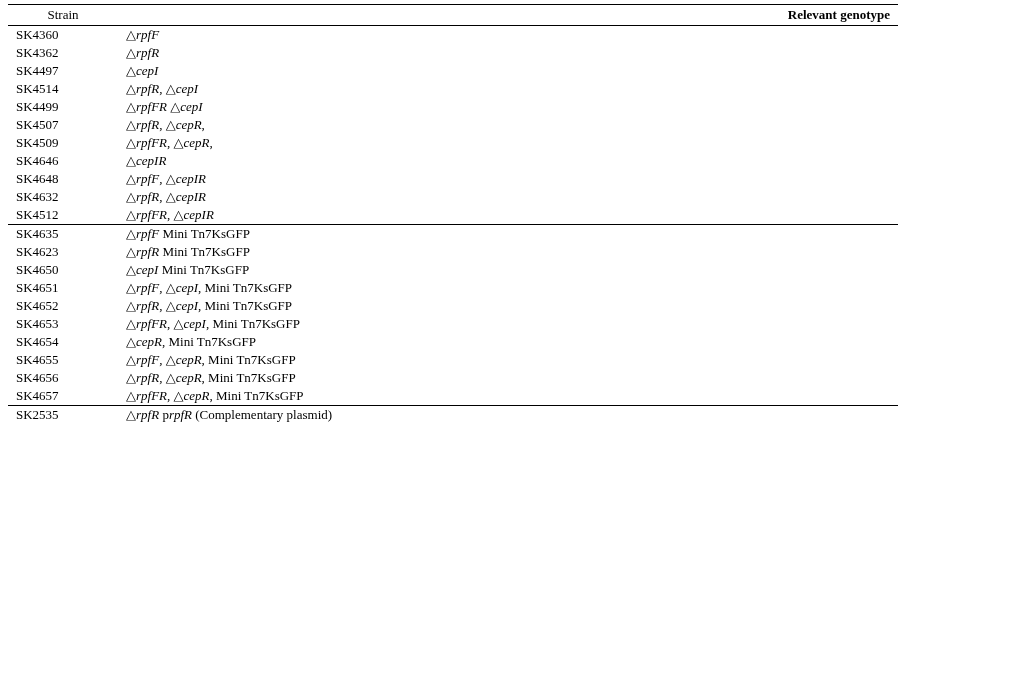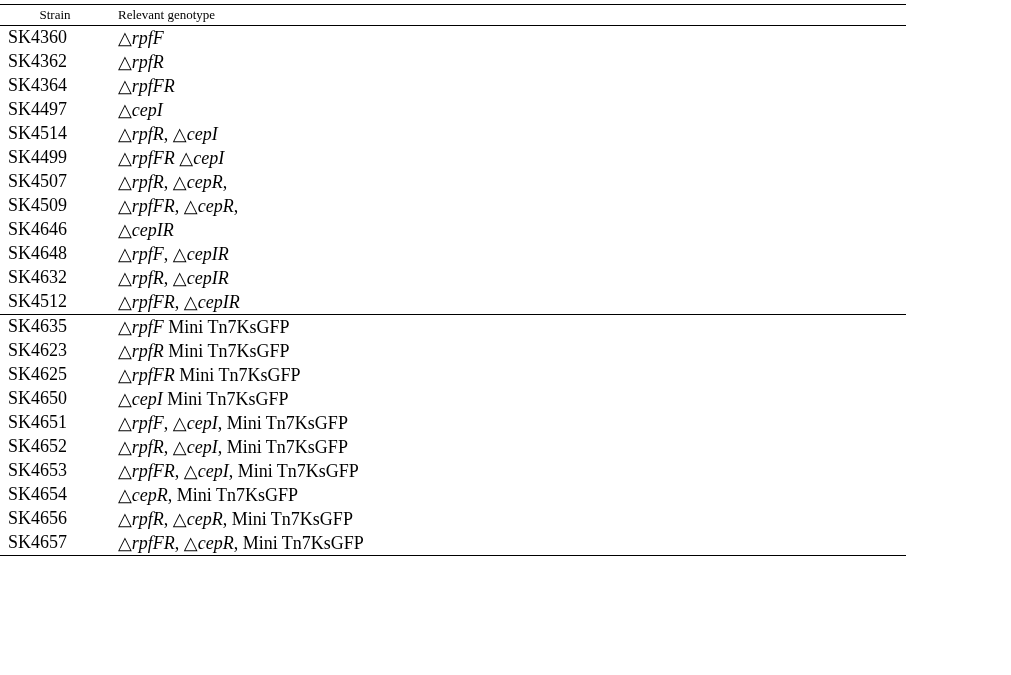--- a/index.html
+++ b/index.html
@@ -4,45 +4,46 @@
   <style>
     * { margin: 0; padding: 0; box-sizing: border-box; }
     body {
       background: #fff;
       font-family: serif;
       font-size: 13px;
       color: #000;
     }
     .table-container {
       width: 906px;
-      padding: 4px 0;
+      padding: 4px 8px;
     }
     table {
       width: 100%;
       border-collapse: collapse;
     }
     thead tr th {
       border-top: 1.5px solid #000;
       border-bottom: 1px solid #000;
       padding: 2px 8px;
       font-weight: normal;
       text-align: left;
       font-size: 13px;
     }
     thead tr th.col-strain {
       width: 110px;
       text-align: center;
     }
     thead tr th.col-genotype {
-      text-align: left;
+      text-align: right;
+      font-weight: bold;
     }
     tbody tr td {
       padding: 1px 8px;
       vertical-align: top;
-      font-size: 18px;
+      font-size: 13px;
     }
     tbody tr td.col-strain {
       width: 110px;
       text-align: left;
     }
     .section-divider td {
       border-bottom: 1.5px solid #000;
     }
     em {
       font-style: italic;
@@ -60,24 +61,20 @@
       </tr>
     </thead>
     <tbody id="table-body">
     <tr>
           <td class="col-strain">SK4360</td>
           <td>△<em>rpfF</em></td>
         </tr>
         <tr>
           <td class="col-strain">SK4362</td>
           <td>△<em>rpfR</em></td>
-        </tr>
-        <tr>
-          <td class="col-strain">SK4364</td>
-          <td>△<em>rpfFR</em></td>
         </tr>
         <tr>
           <td class="col-strain">SK4497</td>
           <td>△<em>cepI</em></td>
         </tr>
         <tr>
           <td class="col-strain">SK4514</td>
           <td>△<em>rpfR</em>,  △<em>cepI</em></td>
         </tr>
         <tr>
@@ -110,46 +107,50 @@
         </tr>
         <tr>
           <td class="col-strain">SK4635</td>
           <td>△<em>rpfF</em>  Mini  Tn7KsGFP</td>
         </tr>
         <tr>
           <td class="col-strain">SK4623</td>
           <td>△<em>rpfR</em>  Mini  Tn7KsGFP</td>
         </tr>
         <tr>
-          <td class="col-strain">SK4625</td>
-          <td>△<em>rpfFR</em>  Mini  Tn7KsGFP</td>
-        </tr>
-        <tr>
           <td class="col-strain">SK4650</td>
           <td>△<em>cepI</em>  Mini  Tn7KsGFP</td>
         </tr>
         <tr>
           <td class="col-strain">SK4651</td>
           <td>△<em>rpfF</em>,  △<em>cepI</em>,  Mini  Tn7KsGFP</td>
         </tr>
         <tr>
           <td class="col-strain">SK4652</td>
           <td>△<em>rpfR</em>,  △<em>cepI</em>,  Mini  Tn7KsGFP</td>
         </tr>
         <tr>
           <td class="col-strain">SK4653</td>
           <td>△<em>rpfFR</em>,  △<em>cepI</em>,  Mini  Tn7KsGFP</td>
         </tr>
         <tr>
           <td class="col-strain">SK4654</td>
           <td>△<em>cepR</em>,  Mini  Tn7KsGFP</td>
         </tr>
         <tr>
+          <td class="col-strain">SK4655</td>
+          <td>△<em>rpfF</em>,  △<em>cepR</em>,  Mini  Tn7KsGFP</td>
+        </tr>
+        <tr>
           <td class="col-strain">SK4656</td>
           <td>△<em>rpfR</em>,  △<em>cepR</em>,  Mini  Tn7KsGFP</td>
         </tr>
         <tr class="section-divider">
           <td class="col-strain">SK4657</td>
           <td>△<em>rpfFR</em>,  △<em>cepR</em>,  Mini  Tn7KsGFP</td>
         </tr>
+        <tr>
+          <td class="col-strain">SK2535</td>
+          <td>△<em>rpfR</em>  p<em>rpfR</em>  (Complementary  plasmid)</td>
+        </tr>
       </tbody>
   </table>
 </div>
 
 </body></html>

